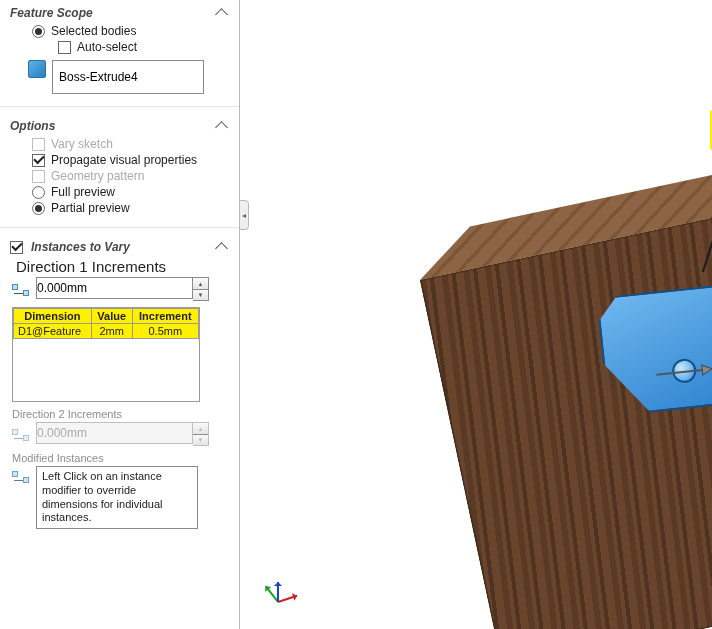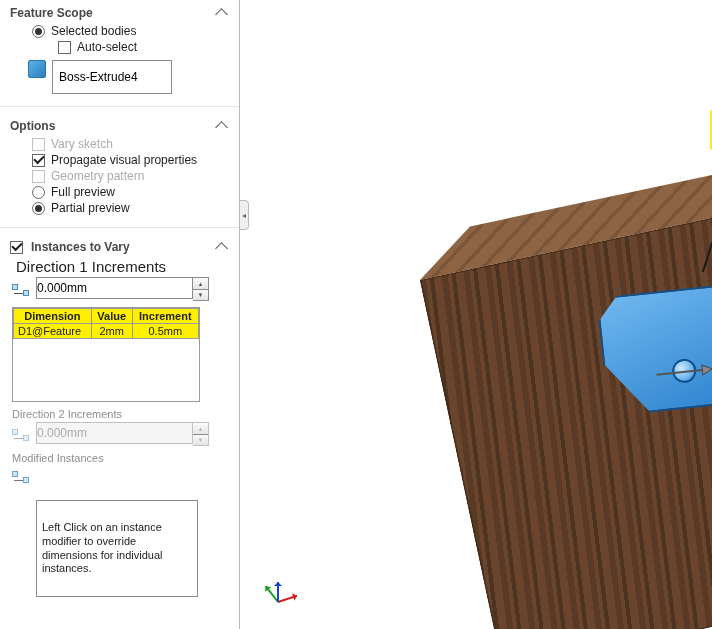--- a/index.html
+++ b/index.html
@@ -37,20 +37,21 @@
   }
   .section {
     position: relative;
     padding: 6px 10px 8px 10px;
   }
   .sec-header {
     display: flex; align-items: center; justify-content: space-between;
     font-weight: 600; color: var(--section-header);
     margin-bottom: 4px;
     cursor: pointer;
+    font-style: italic;
   }
   .chev {
     width: 14px; height: 14px; display: inline-block; position: relative;
   }
   .chev::before {
     content: ""; position: absolute; left: 2px; top: 4px;
     width: 8px; height: 8px; border-left: 1.5px solid var(--chevron);
     border-top: 1.5px solid var(--chevron);
     transform: rotate(45deg);
   }
@@ -82,21 +83,21 @@
     display: inline-block;
     border-radius: 3px;
     background: linear-gradient(135deg,#5fb6e8 0%, #267bbf 100%);
     box-shadow: inset 0 0 0 1px #2a75a8;
   }
   .text-input {
     border: 1px solid var(--field-border);
     background: #fff;
     padding: 4px 6px;
     font: inherit;
-    width: 120px;
+    width: 152px;
     height: 24px;
   }
   .hr {
     border: 0; border-top: 1px solid #e6e6e6; margin: 2px -10px 6px -10px;
   }
   .spinner-wrap { display: flex; align-items: stretch; }
   .spinner-input {
     flex: 1; border: 1px solid var(--field-border);
     background: #fff; padding: 0 0; height: 22px;
     font: inherit;
@@ -140,25 +141,24 @@
   .table-box td { text-align: left; }
   .table-hl { background: var(--highlight) !important; }
   .table-hl th { background: var(--highlight) !important; }
   .table-empty { height: 62px; }
   .subhdr {
     color: var(--muted); font-size: 11px; margin: 6px 0 2px 2px;
   }
   .hint-box {
     border: 1px solid var(--field-border);
     background: #fff;
-    padding: 20px 5px;
+    padding: 3px 5px;
     font-size: 11px;
     line-height: 1.25;
     width: 162px;
-    margin-top: 34px;
   }
   
   .viewport {
     flex: 1; position: relative; background: #fff;
     overflow: hidden;
   }
   .vp-toggle {
     position:absolute; left:-1px; top:200px; width:10px; height:30px;
     background: var(--gradient-light); border:1px solid #b9b9b9;
     border-radius: 0 4px 4px 0; display:flex; align-items:center; justify-content:center;

